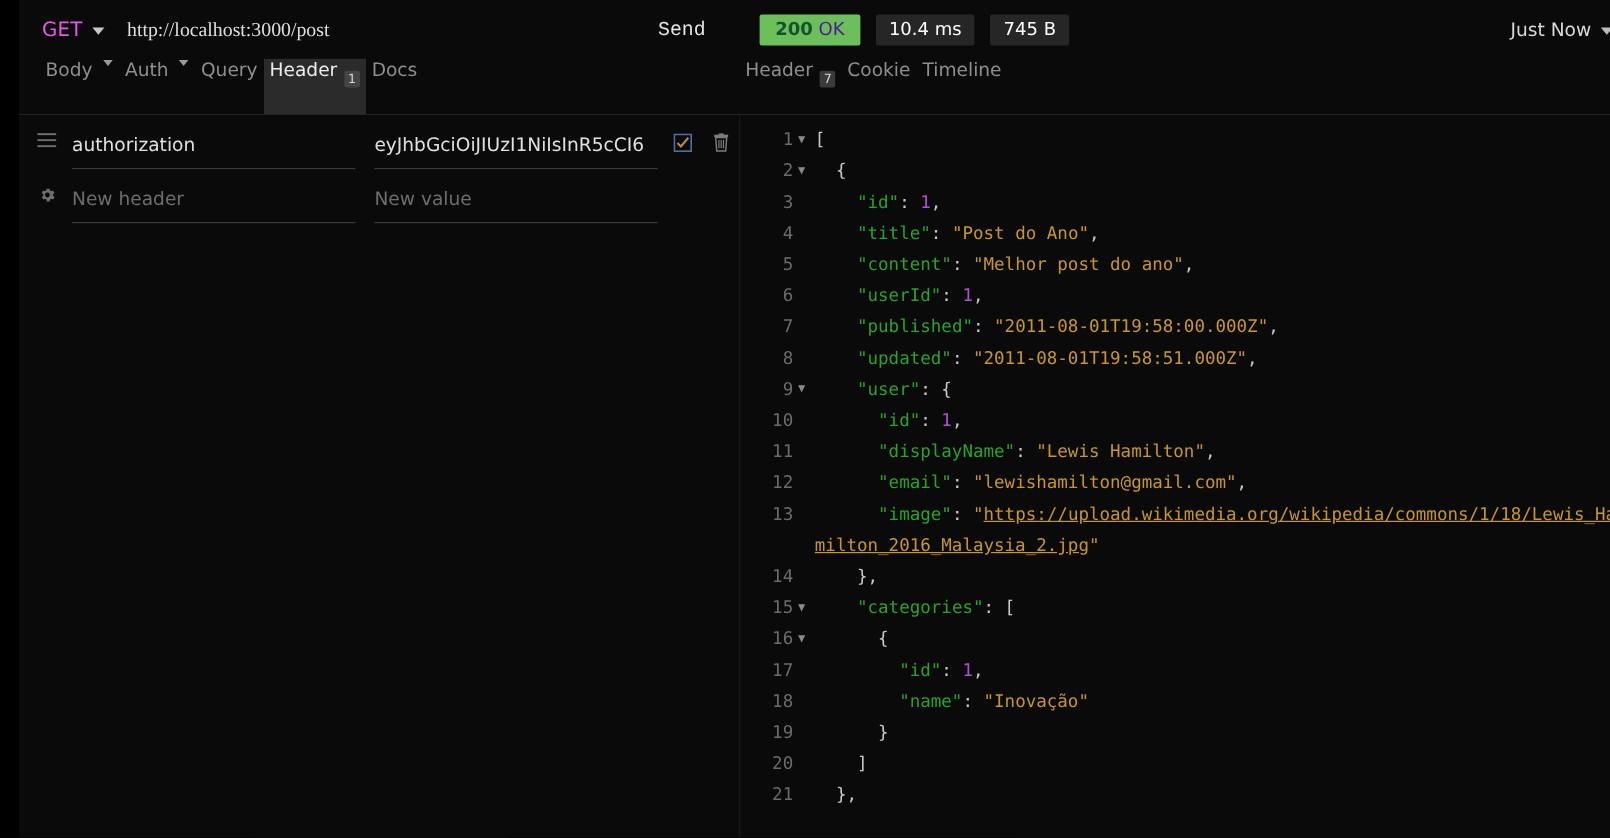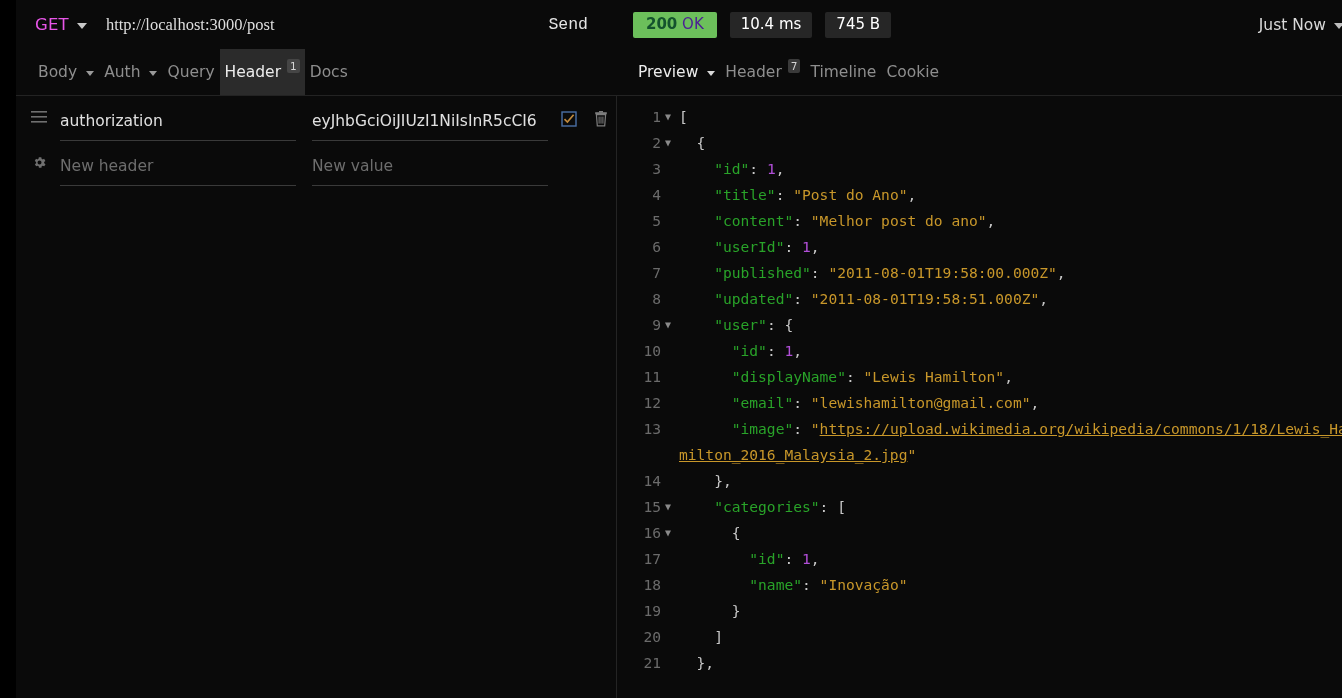--- a/index.html
+++ b/index.html
@@ -131,21 +131,21 @@
     align-items: stretch;
     box-sizing: border-box;
   }
   .tabbar-right {
     flex: 1;
     display: flex;
     align-items: stretch;
   }
   .tab {
     display: flex;
-    align-items: center;
+    align-items: flex-start;
     padding: 0 5px;
     color: #8e8e8e;
     font-size: 15.5px;
     cursor: pointer;
     position: relative;
     white-space: nowrap;
     user-select: none;
   }
   .tab.first { padding-left: 22px; }
   .tab.active {
@@ -354,33 +354,29 @@
         </div>
         <div class="tab active">
           <span>Header</span>
           <span class="tabbadge">1</span>
         </div>
         <div class="tab">
           <span>Docs</span>
         </div>
       </div>
     <div class="tabbar-right">
-        <div class="tab active-plain first">
-          <span>Preview</span>
-          <span class="caret"></span>
-        </div>
         <div class="tab">
           <span>Header</span>
           <span class="tabbadge">7</span>
         </div>
         <div class="tab">
+          <span>Cookie</span>
+        </div>
+        <div class="tab">
           <span>Timeline</span>
-        </div>
-        <div class="tab">
-          <span>Cookie</span>
         </div>
       </div>
   </div>
 
   <div class="main">
 
     <div class="pane-left">
       <div id="headers-list">
           <div class="hrow">
             <div class="rowicon">

